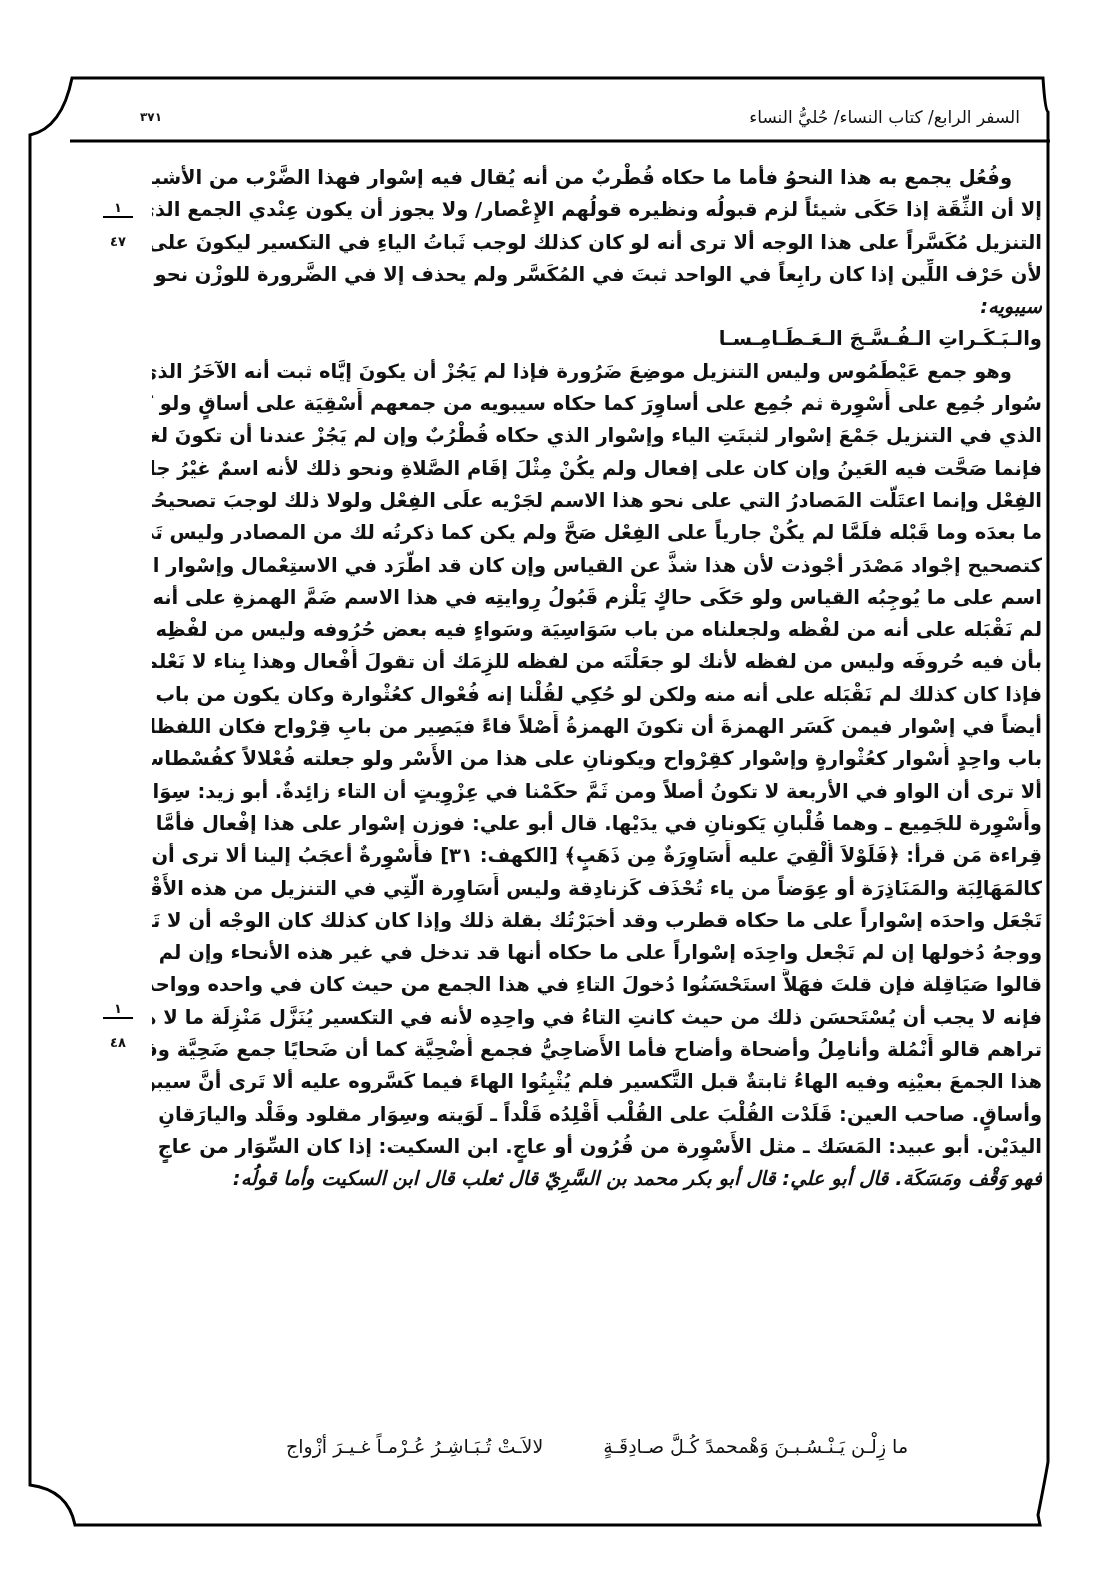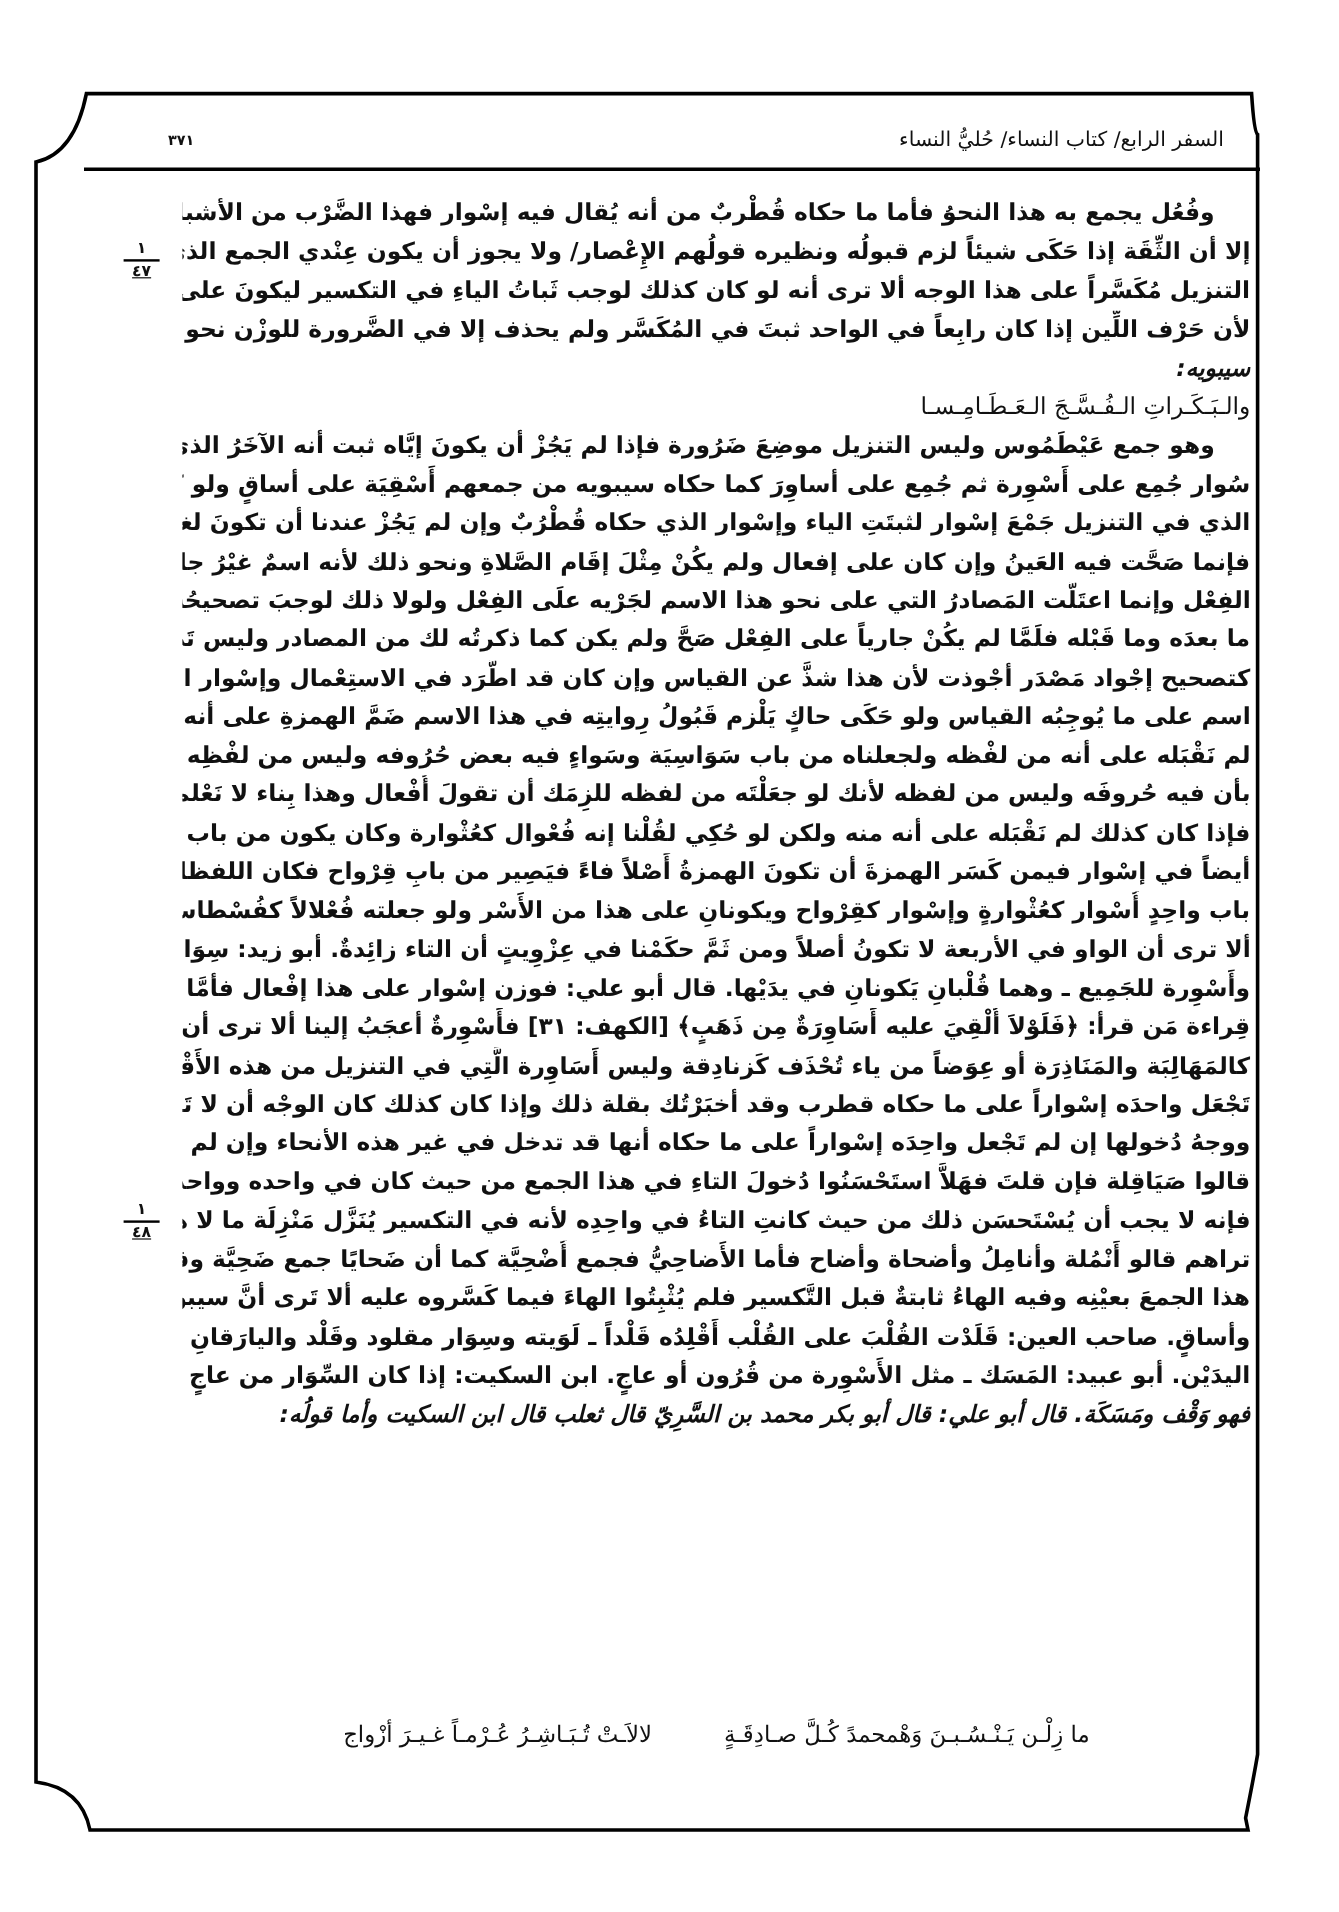--- a/index.html
+++ b/index.html
@@ -10,27 +10,27 @@
             display: flex; justify-content: space-between; align-items: center; direction: rtl; }
   .running-title { font-size: 17px; font-weight: normal; }
   .page-number { font-size: 12px; font-weight: bold; }
   .body-text { position: absolute; top: 162px; left: 152px; width: 890px; direction: rtl;
                text-align: justify; text-align-last: right; font-size: 19.5px; line-height: 32.3px;
                font-weight: bold; }
   .line { display: block; white-space: nowrap; overflow: hidden; text-align: justify;
           text-align-last: justify; height: 32.3px; }
   .line.indent { padding-right: 30px; }
   .line.last { text-align-last: right; font-style: italic; }
-  .verse { display: block; text-align: center; font-weight: normal; height: 32.3px; letter-spacing: 1px; }
+  .verse { display: block; text-align: center; font-weight: bold; height: 32.3px; letter-spacing: 1px; }
   .verse-pair { position: absolute; top: 1435px; left: 152px; width: 890px; direction: rtl;
                 display: flex; justify-content: center; gap: 60px; font-size: 19px; }
   .margin-note { position: absolute; left: 103px; font-size: 13px; font-weight: bold;
                  text-align: center; width: 30px; }
   .margin-note .num { display: block; border-bottom: 2px solid #000; padding-bottom: 1px; }
-  .margin-note .den { display: block; padding-top: 1px; text-decoration: underline; }
+  .margin-note .den { display: block; padding-top: 16px; }
 </style>
 </head>
 <body>
 
 <svg class="frame" viewBox="0 0 1116 1593" width="1116" height="1593">
   <path d="M72 78 L1043 78 Q1045 110 1048 112 L1048 1462 Q1045 1480 1038 1515 L1040 1525 L75 1525 Q68 1490 30 1485 L30 1150 L30 135 Q62 128 72 78 Z" fill="none" stroke="#000" stroke-width="3"></path>
   <line x1="70" y1="141" x2="1050" y2="141" stroke="#000" stroke-width="3"></line>
 </svg>
 
 <div class="header">

